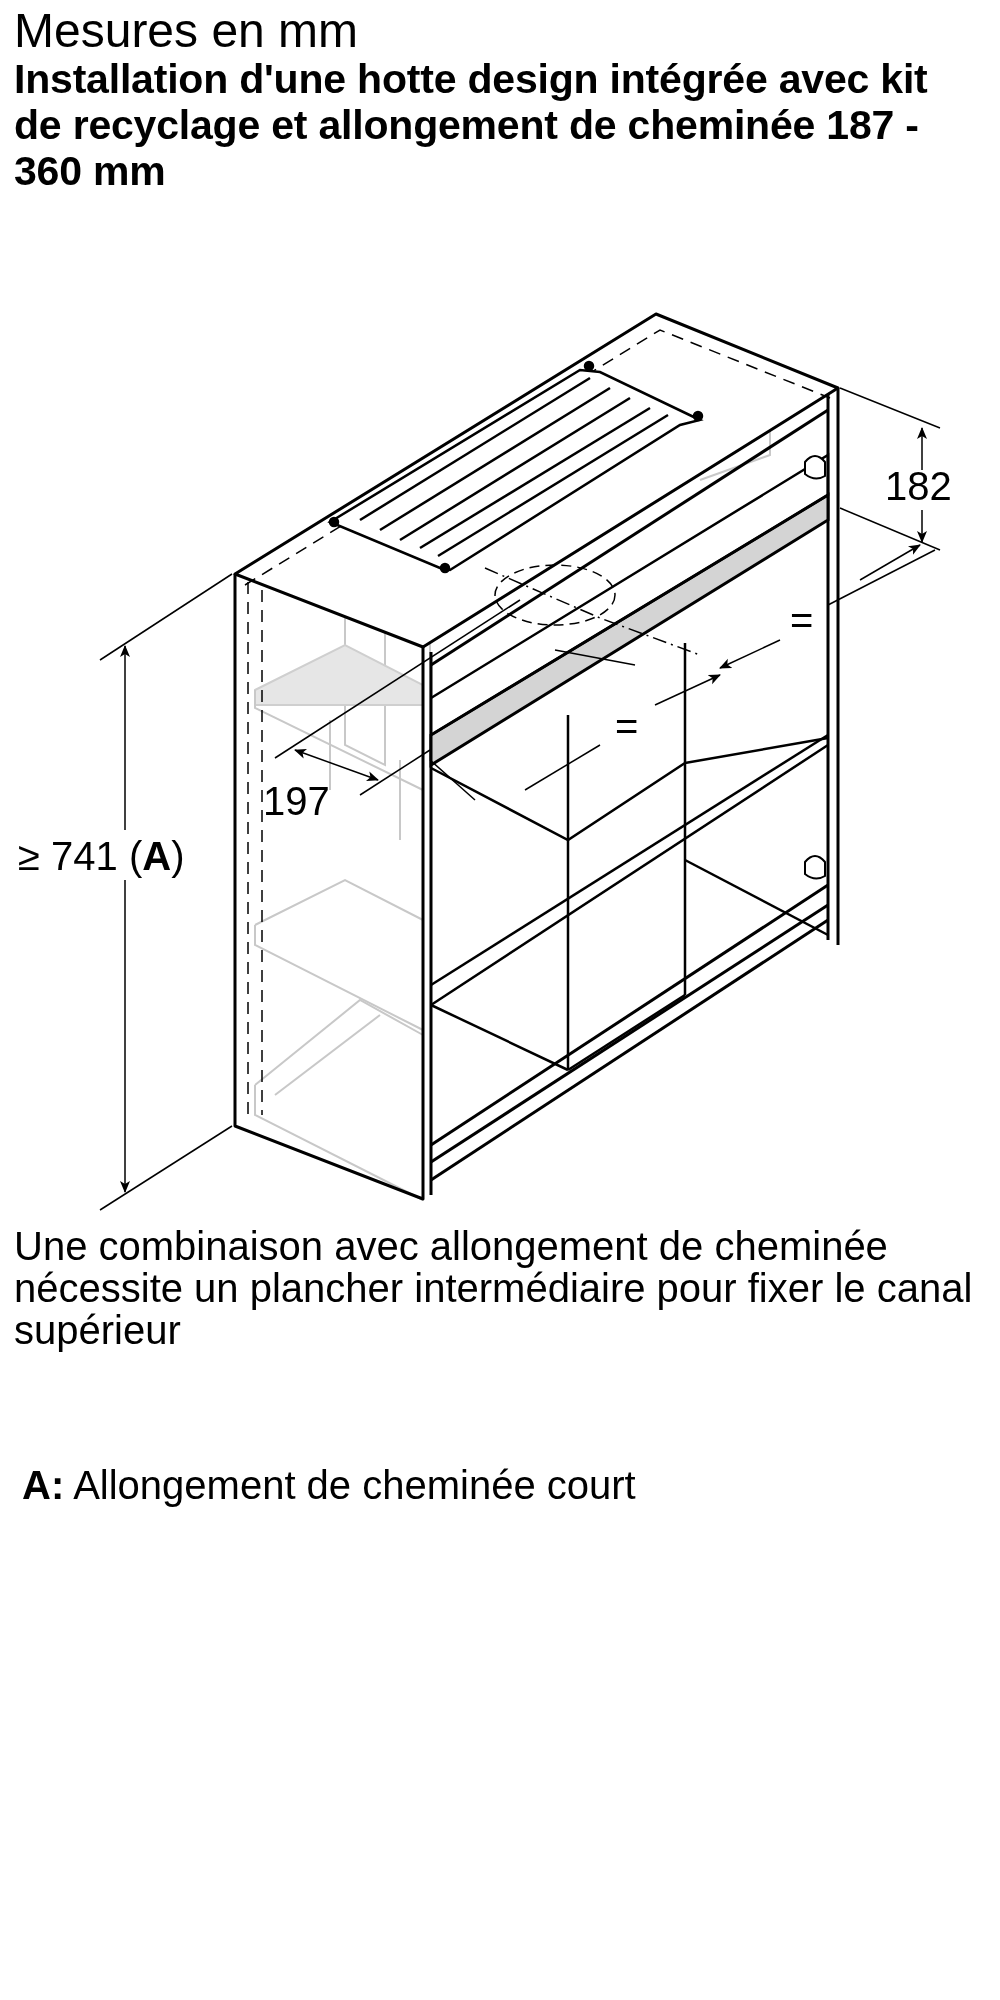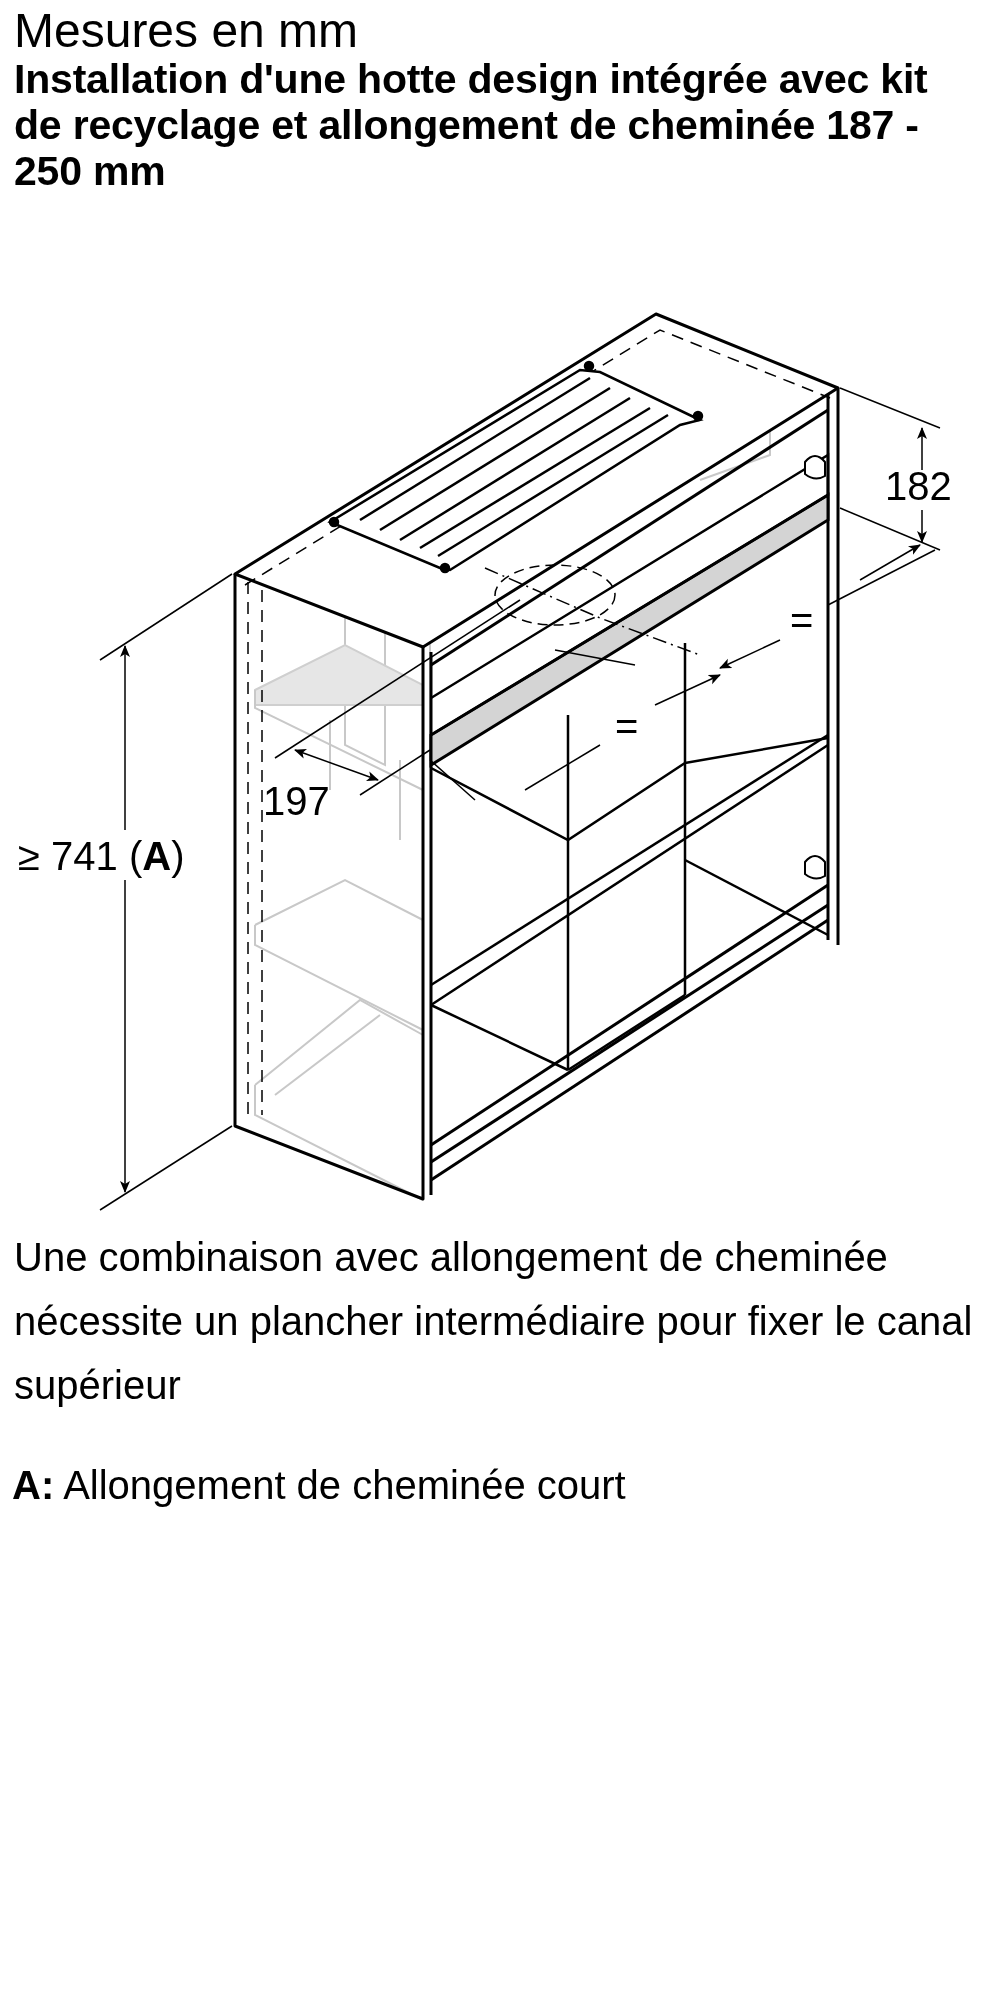--- a/index.html
+++ b/index.html
@@ -1,29 +1,29 @@
 <!DOCTYPE html>
 <html><head>
 <meta charset="utf-8">
 <style>
   html,body{margin:0;padding:0;background:#ffffff;}
   body{width:1000px;height:2000px;position:relative;overflow:hidden;font-family:"Liberation Sans",sans-serif;color:#000;}
   .subtitle{position:absolute;left:14px;top:8px;font-size:48px;line-height:46px;}
   .title{position:absolute;left:14px;top:56px;width:970px;font-size:41px;line-height:46px;font-weight:bold;letter-spacing:-0.2px;}
-  .note{position:absolute;left:14px;top:1225px;width:980px;font-size:40px;line-height:64px;}
-  .legend{position:absolute;left:12px;top:1462px;font-size:40px;line-height:46px;}
+  .note{position:absolute;left:14px;top:1225px;width:980px;font-size:40px;line-height:42px;}
+  .legend{position:absolute;left:22px;top:1462px;font-size:40px;line-height:46px;}
   .legend b{font-weight:bold;}
   svg.diagram{position:absolute;left:0;top:0;}
   .dimlabel{font-family:"Liberation Sans",sans-serif;font-size:40px;fill:#000;}
 </style>
 </head>
 <body>
 
 <div class="subtitle">Mesures en mm</div>
-<div class="title">Installation d'une hotte design intégrée avec kit de recyclage et allongement de cheminée 187 - 250 mm</div>
+<div class="title">Installation d'une hotte design intégrée avec kit de recyclage et allongement de cheminée 187 - 360 mm</div>
 
 <svg class="diagram" width="1000" height="1220" viewBox="0 0 1000 1220" xmlns="http://www.w3.org/2000/svg">
   <defs>
     <marker id="arr" markerWidth="12" markerHeight="12" refX="11" refY="6" orient="auto" markerUnits="userSpaceOnUse">
       <path d="M0,1 L12,6 L0,11 L3,6 Z" fill="#000"></path>
     </marker>
     <marker id="arrS" markerWidth="12" markerHeight="12" refX="1" refY="6" orient="auto" markerUnits="userSpaceOnUse">
       <path d="M12,1 L0,6 L12,11 L9,6 Z" fill="#000"></path>
     </marker>
   </defs>

